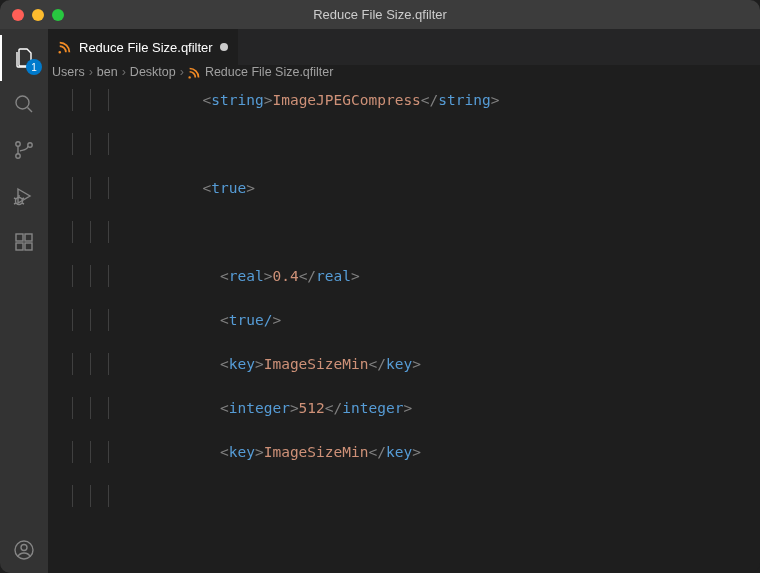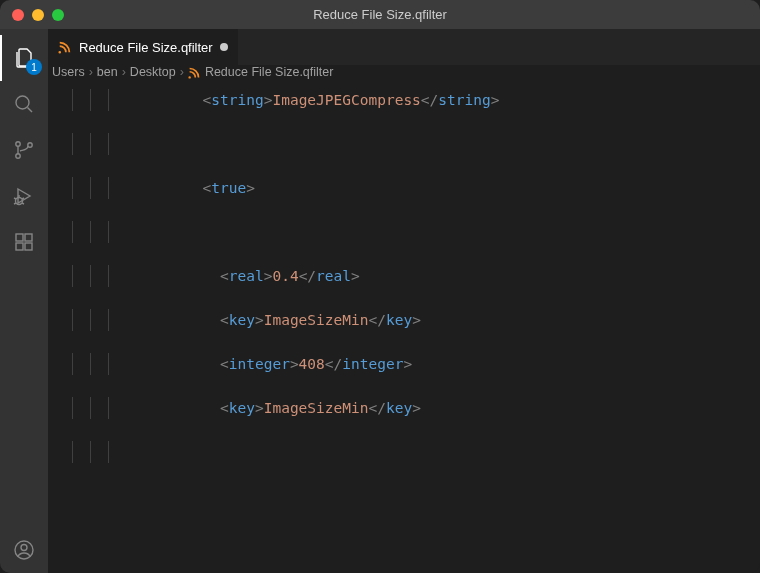--- a/index.html
+++ b/index.html
@@ -138,22 +138,23 @@
         </svg>
         <span>Reduce File Size.qfilter</span>
       </div>
 
       <div class="code">
         <pre><div class="line"><span class="gutter"><span class="ig none"></span><span class="ig"></span><span class="ig"></span><span class="ig"></span></span><span class="content">         <span class="b">&lt;</span><span class="t">string</span><span class="b">&gt;</span><span class="s">ImageJPEGCompress</span><span class="b">&lt;/</span><span class="t">string</span><span class="b">&gt;</span></span></div>
 <div class="line"><span class="gutter"><span class="ig none"></span><span class="ig"></span><span class="ig"></span><span class="ig"></span></span></div>
 <div class="line"><span class="gutter"><span class="ig none"></span><span class="ig"></span><span class="ig"></span><span class="ig"></span></span><span class="content">         <span class="b">&lt;</span><span class="t">true</span><span class="b">&gt;</span></span></div>
 <div class="line"><span class="gutter"><span class="ig none"></span><span class="ig"></span><span class="ig"></span><span class="ig"></span></span></div>
 <div class="line"><span class="gutter"><span class="ig none"></span><span class="ig"></span><span class="ig"></span><span class="ig"></span></span><span class="content">           <span class="b">&lt;</span><span class="t">real</span><span class="b">&gt;</span><span class="s">0.4</span><span class="b">&lt;/</span><span class="t">real</span><span class="b">&gt;</span></span></div>
+<div class="line"><span class="gutter"><span class="ig none"></span><span class="ig"></span><span class="ig"></span><span class="ig"></span></span><span class="content">           <span class="b">&lt;</span><span class="t">true/</span><span class="b">&gt;</span></span></div>
 <div class="line"><span class="gutter"><span class="ig none"></span><span class="ig"></span><span class="ig"></span><span class="ig"></span></span><span class="content">           <span class="b">&lt;</span><span class="t">key</span><span class="b">&gt;</span><span class="s">ImageSizeMin</span><span class="b">&lt;/</span><span class="t">key</span><span class="b">&gt;</span></span></div>
-<div class="line"><span class="gutter"><span class="ig none"></span><span class="ig"></span><span class="ig"></span><span class="ig"></span></span><span class="content">           <span class="b">&lt;</span><span class="t">integer</span><span class="b">&gt;</span><span class="s">408</span><span class="b">&lt;/</span><span class="t">integer</span><span class="b">&gt;</span></span></div>
+<div class="line"><span class="gutter"><span class="ig none"></span><span class="ig"></span><span class="ig"></span><span class="ig"></span></span><span class="content">           <span class="b">&lt;</span><span class="t">integer</span><span class="b">&gt;</span><span class="s">512</span><span class="b">&lt;/</span><span class="t">integer</span><span class="b">&gt;</span></span></div>
 <div class="line"><span class="gutter"><span class="ig none"></span><span class="ig"></span><span class="ig"></span><span class="ig"></span></span><span class="content">           <span class="b">&lt;</span><span class="t">key</span><span class="b">&gt;</span><span class="s">ImageSizeMin</span><span class="b">&lt;/</span><span class="t">key</span><span class="b">&gt;</span></span></div>
 <div class="line"><span class="gutter"><span class="ig none"></span><span class="ig"></span><span class="ig"></span><span class="ig"></span></span></div>
 
 
 
 
 
 
 
 

